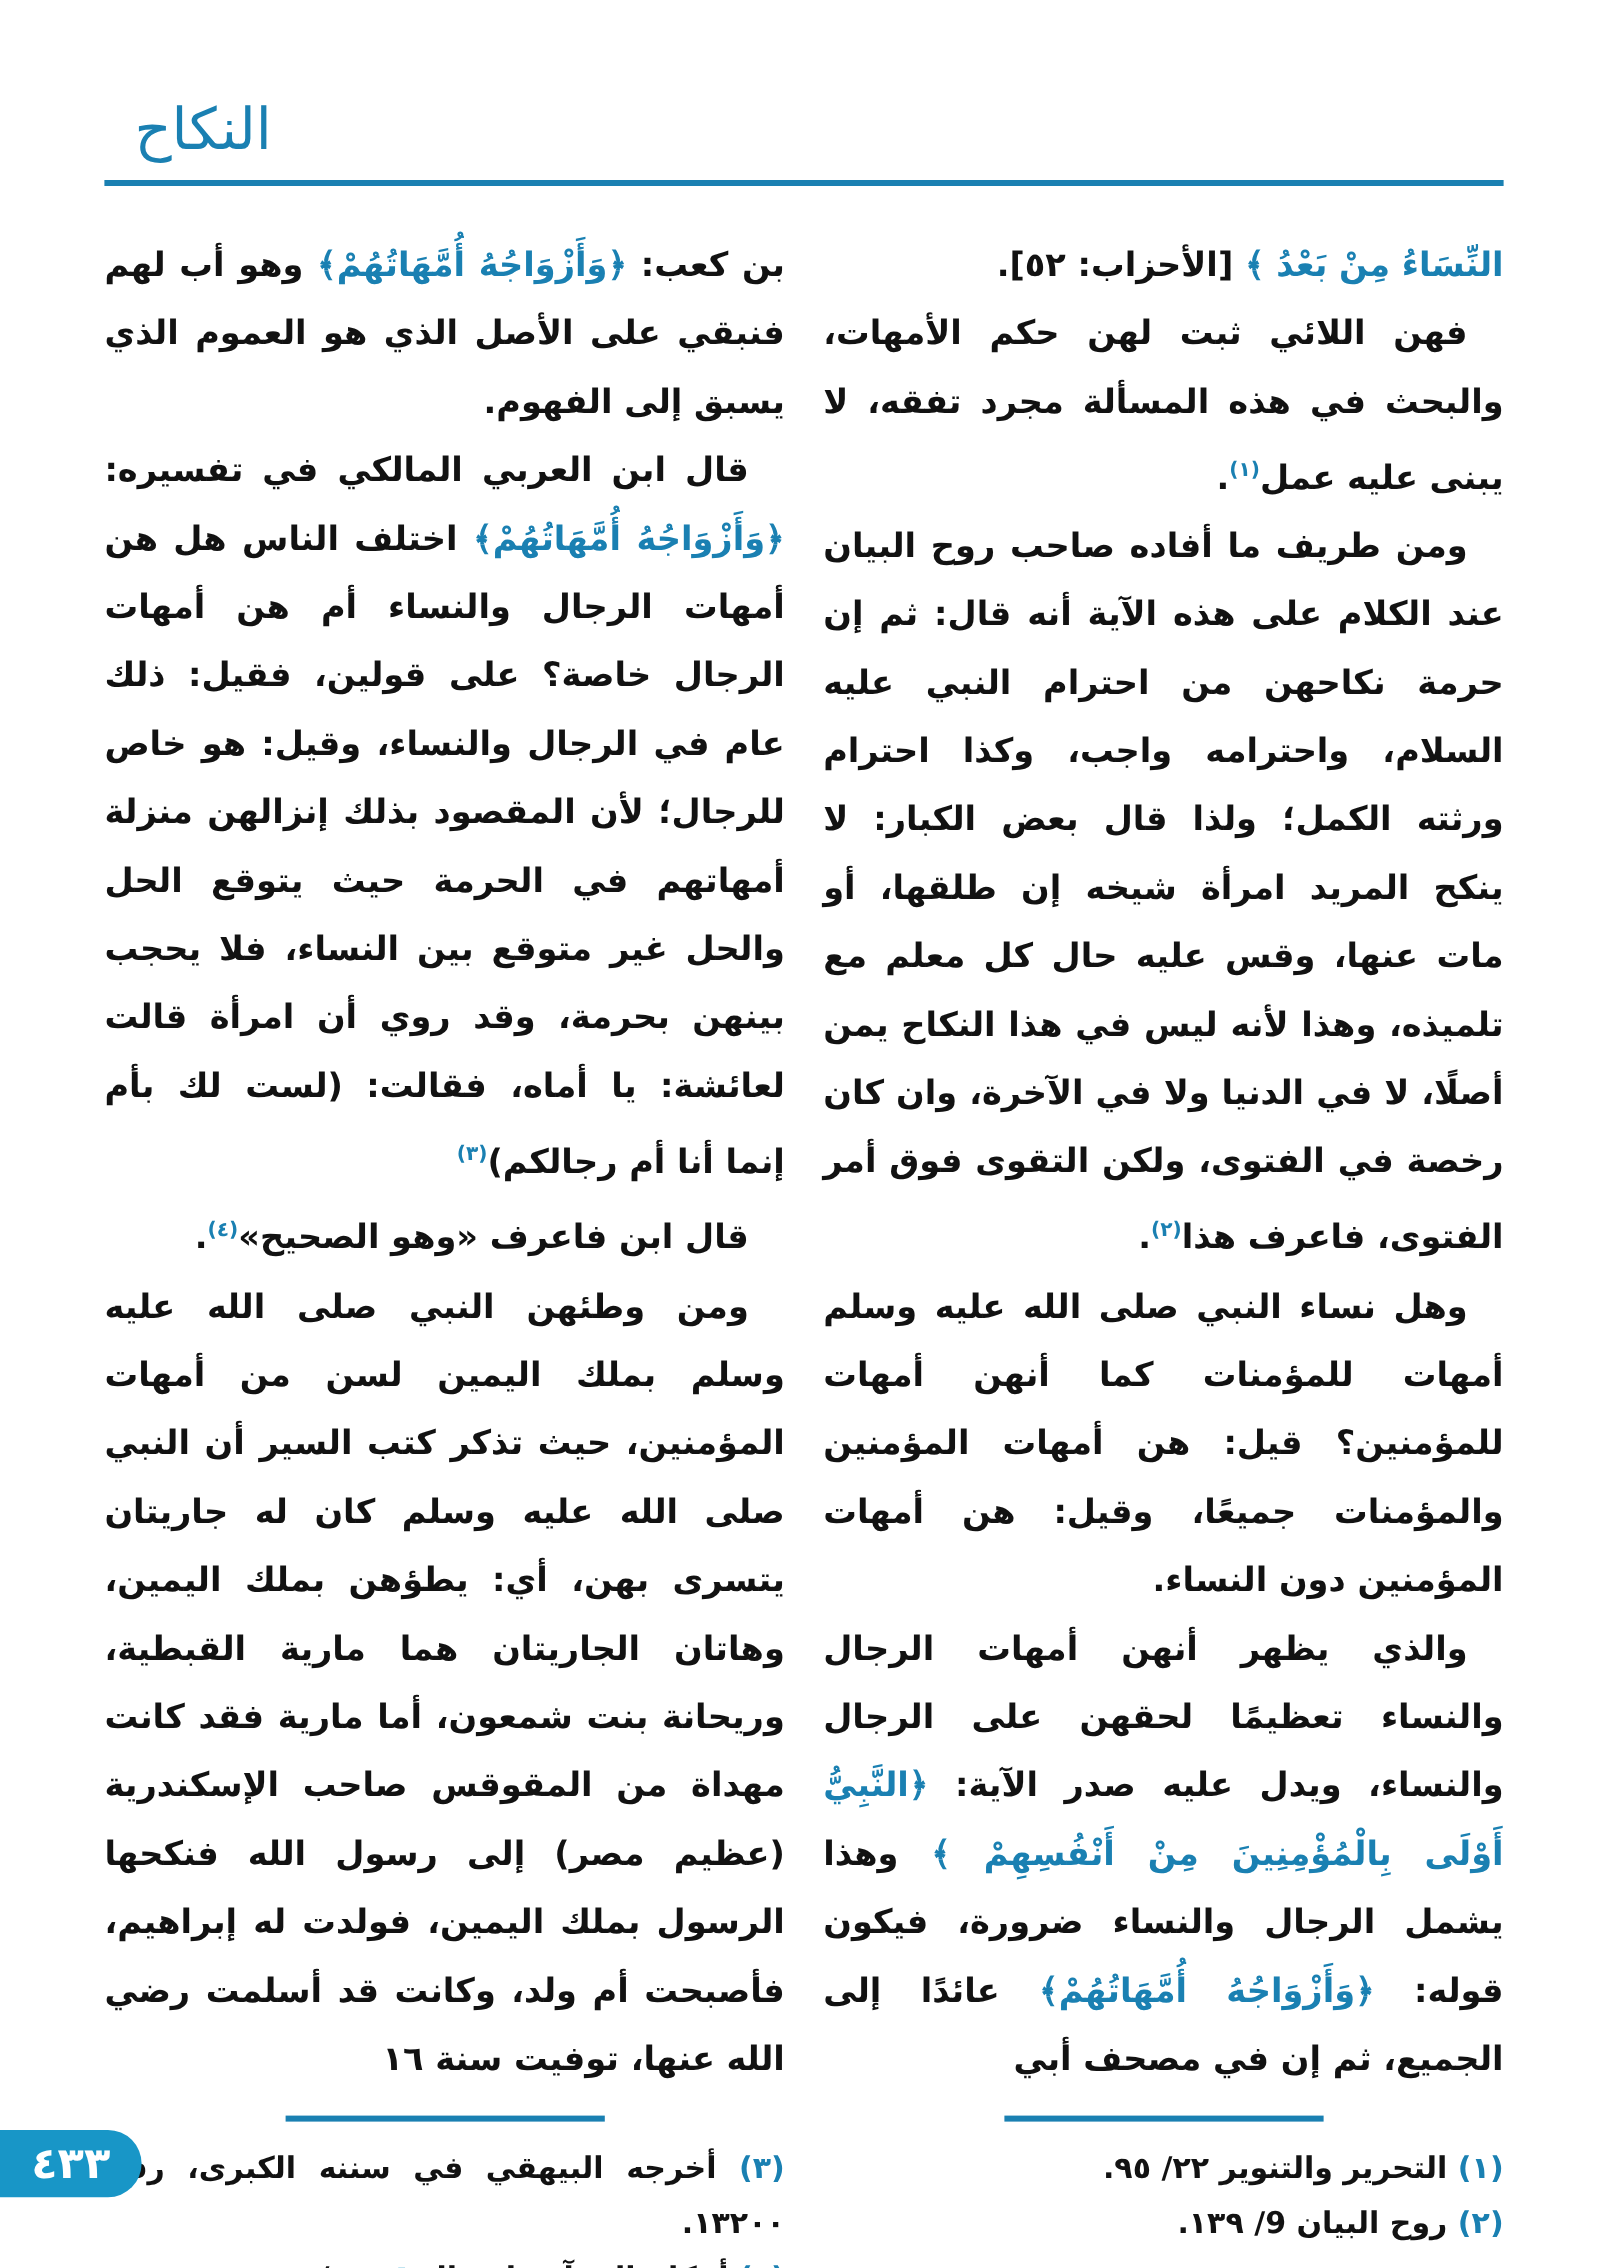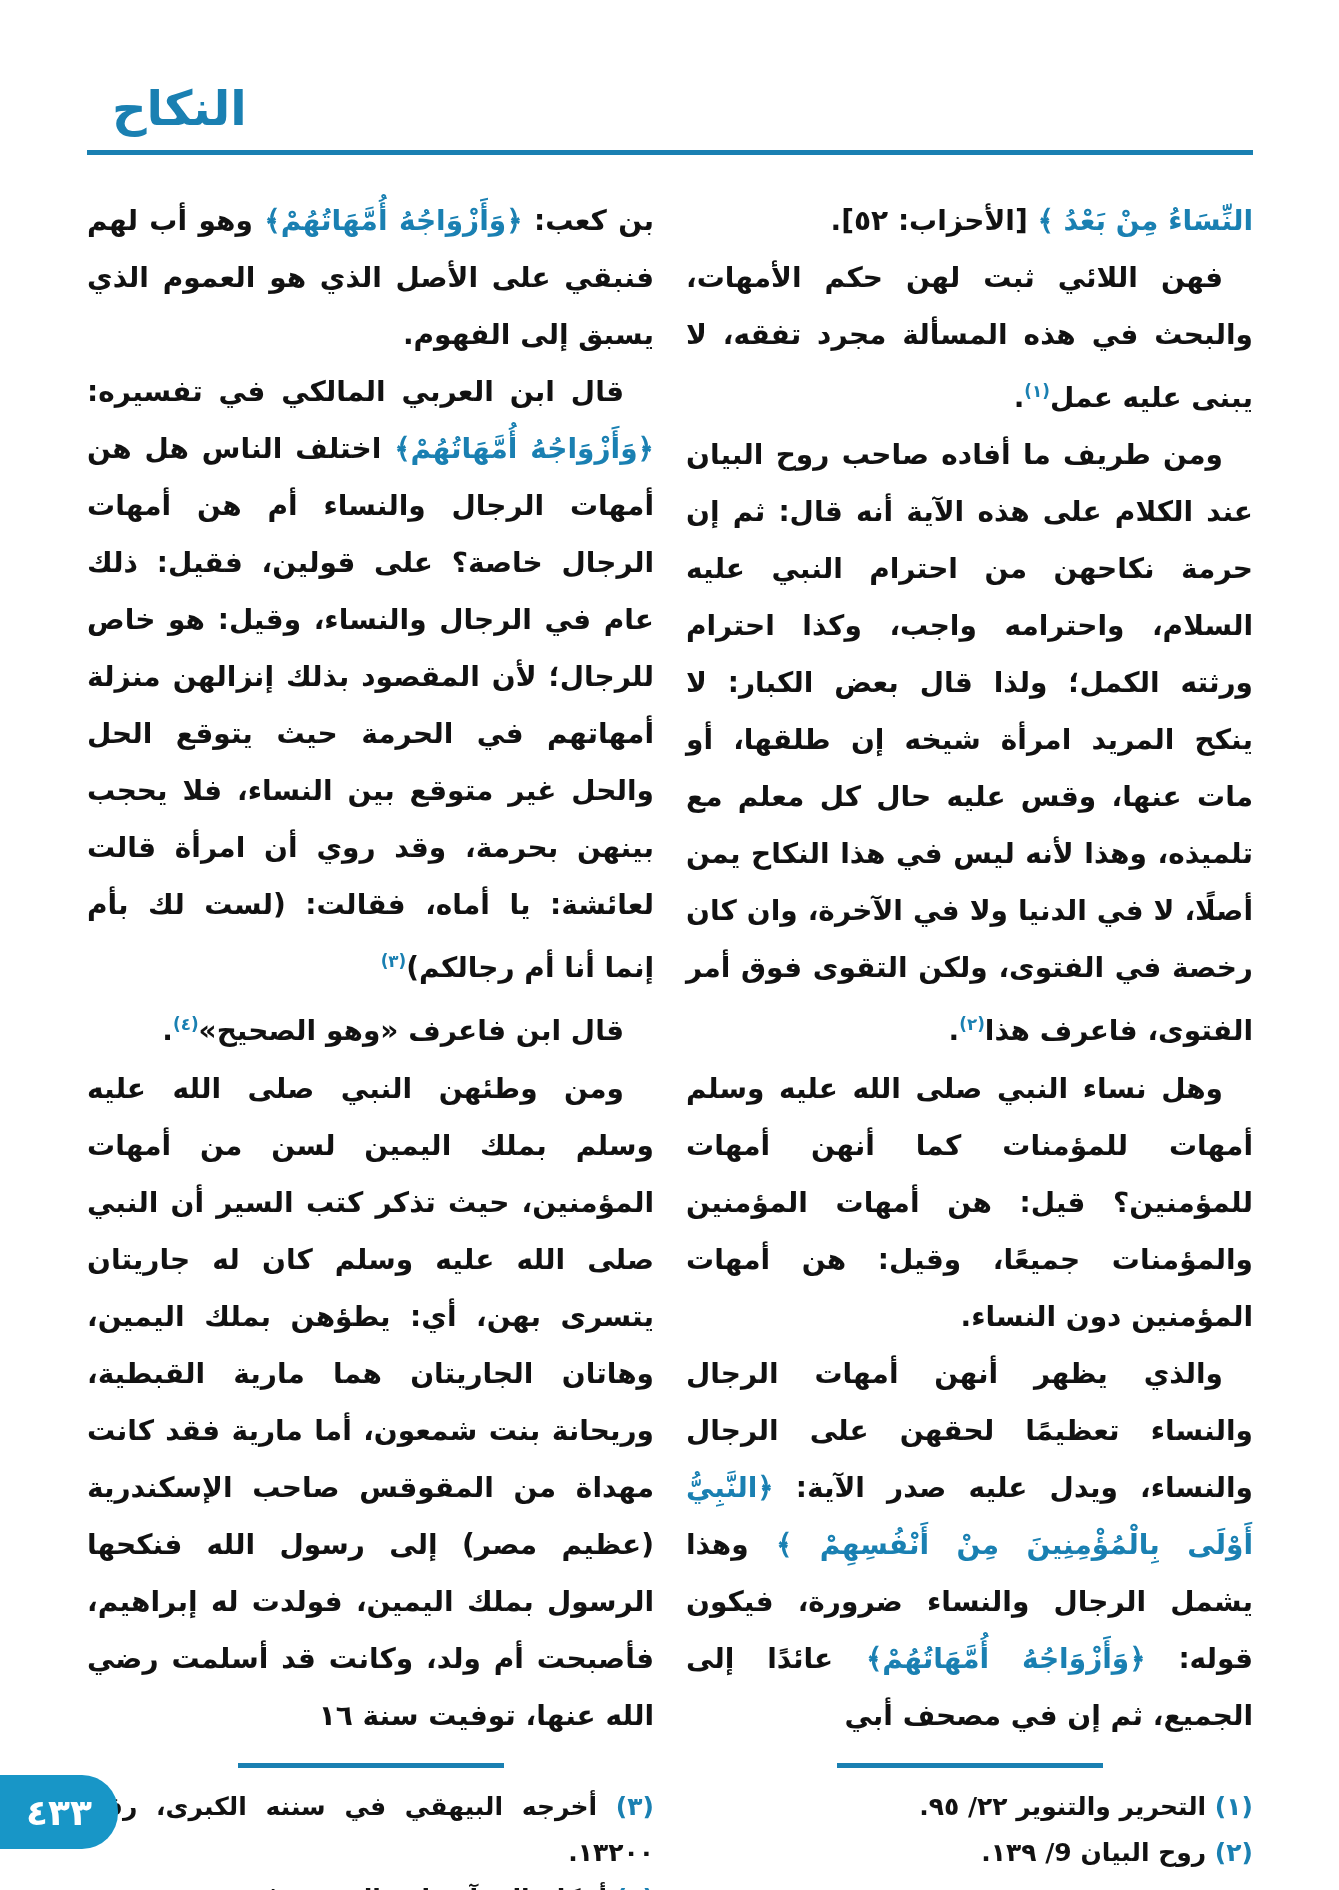--- a/index.html
+++ b/index.html
@@ -14,21 +14,21 @@
     background:#ffffff;
     font-family:"DejaVu Sans", sans-serif;
     color:var(--ink);
     overflow:hidden;
     direction:rtl;
   }
   
   .chapter-title{
     position:absolute;top:84px;left:112px;
     color:var(--teal);
-    font-size:48px;font-weight:bold;
+    font-size:48px;font-weight:normal;
     line-height:1;
   }
   .header-rule{
     position:absolute;top:150px;left:87px;
     width:1166px;height:5px;
     background:var(--teal);
   }
   
   .columns{
     position:absolute;top:192px;left:87px;
@@ -69,21 +69,21 @@
     font-size:25px;font-weight:bold;
     line-height:46px;
     text-align:justify;
     margin:0;
   }
   .fn-num{color:var(--teal);}
   .fn-text{color:var(--ink);}
   
   .page-badge{
     position:absolute;left:0;top:1775px;
-    width:118px;height:74px;
+    width:118px;height:56px;
     background:var(--footer-teal);
     border-radius:0 36px 36px 0;
     color:#ffffff;
     display:flex;align-items:center;justify-content:center;
     font-size:36px;font-weight:bold;
     direction:rtl;
   }
   .site-url{
     position:absolute;left:152px;top:1884px;
     color:var(--footer-teal);

